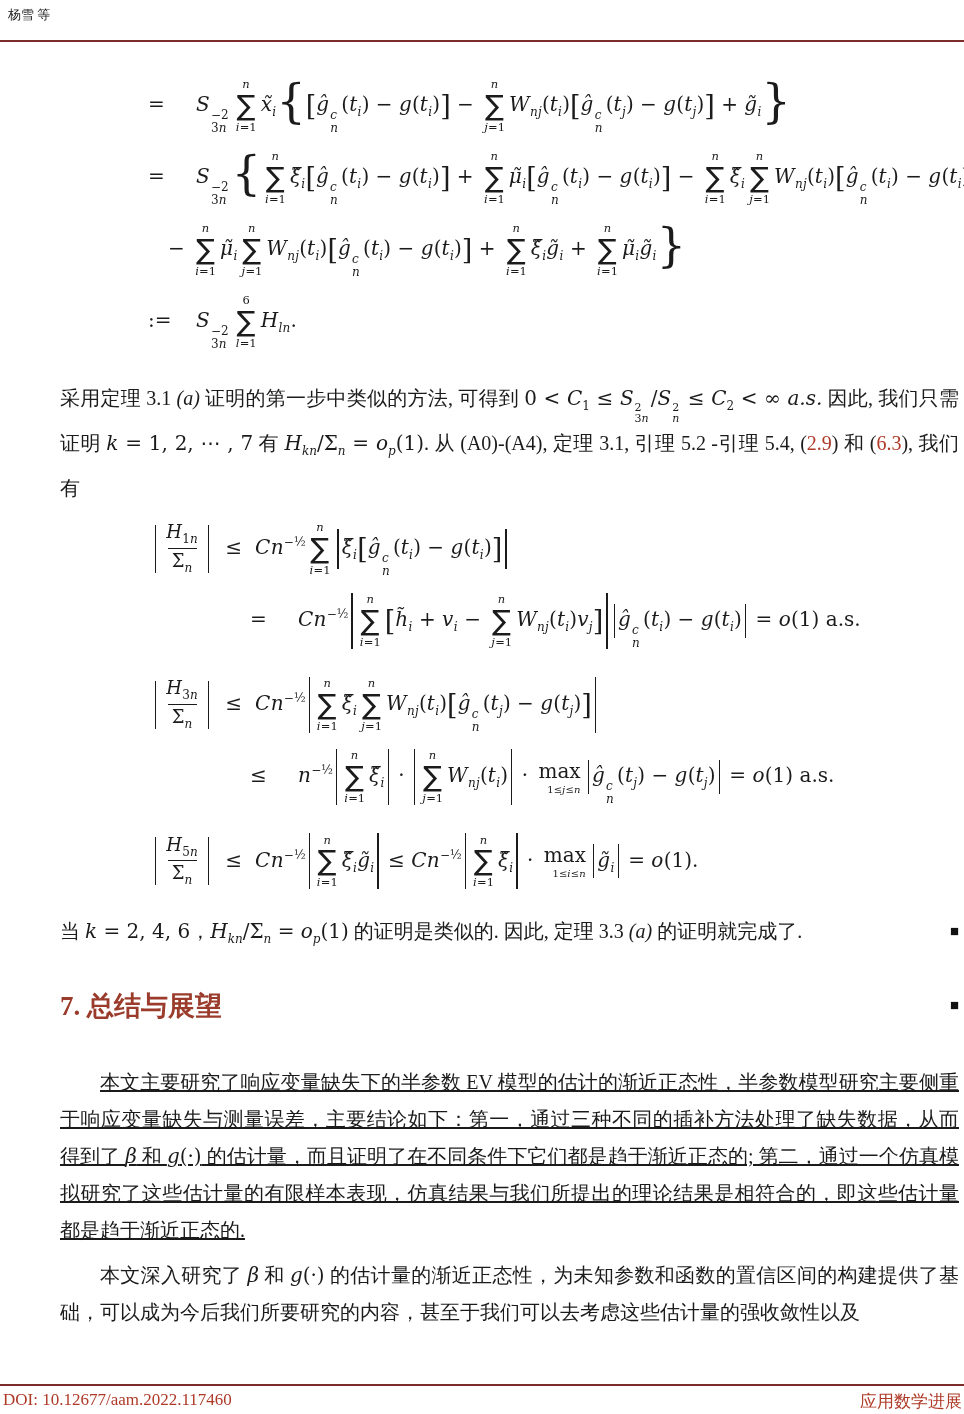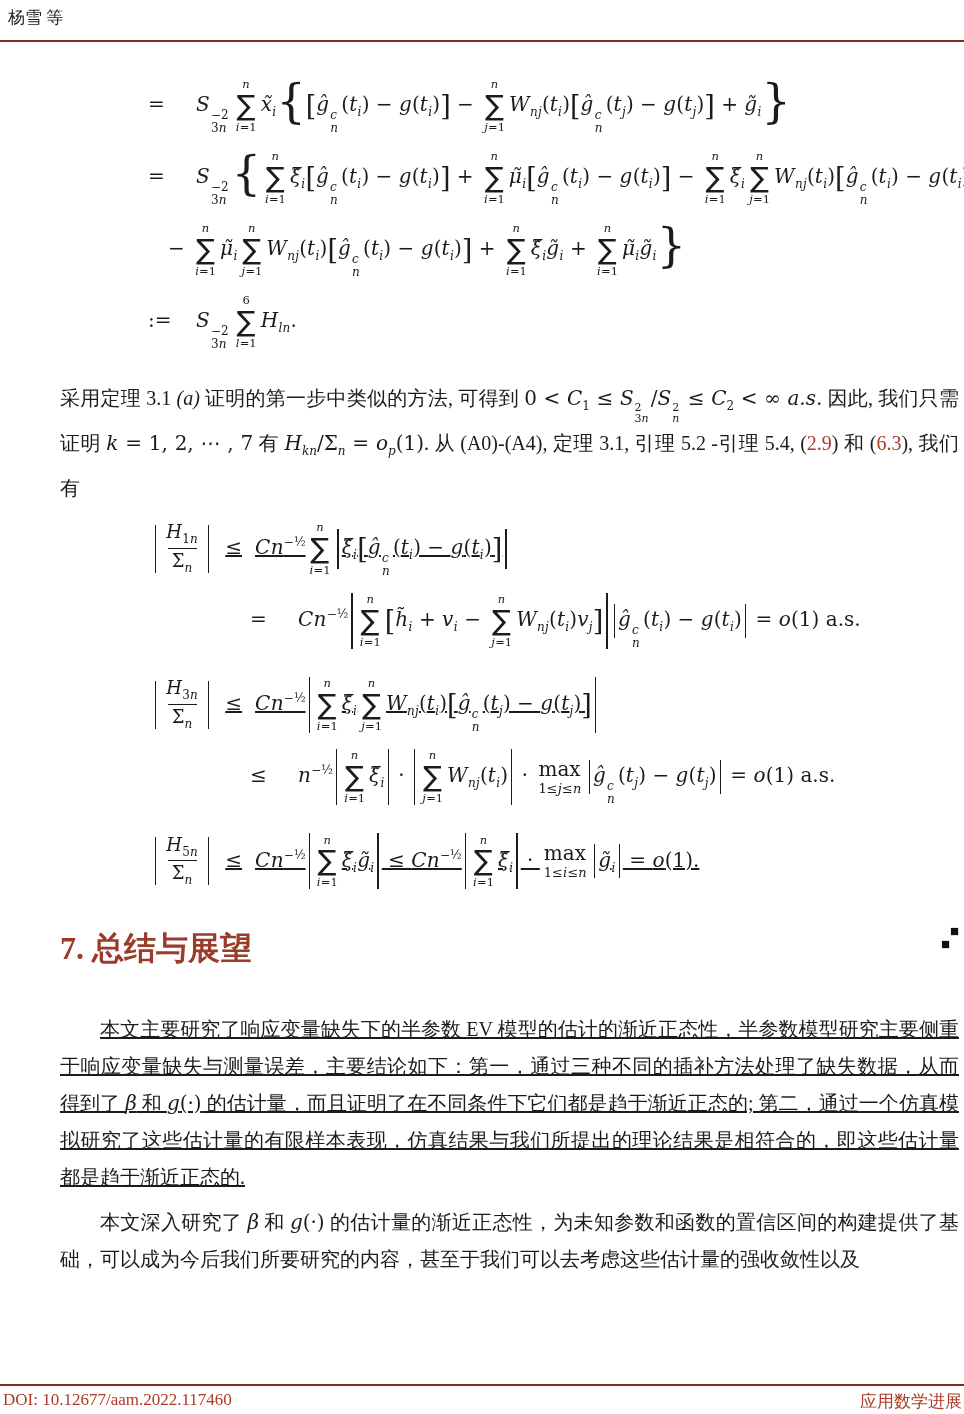--- a/index.html
+++ b/index.html
@@ -1,37 +1,37 @@
 <!DOCTYPE html>
 <html style="--rule: #7b2b28; --accent_red: #ae3a28; --heading_red: #9a3b2c; --text: #1b1b1b;"><head>
 <meta charset="utf-8">
 <style>
   html,body{margin:0;padding:0;background:#ffffff;}
   .page{position:relative;width:964px;height:1414px;background:#fff;overflow:hidden;
         font-family:"Liberation Serif","DejaVu Serif",serif;color:var(--text,#1b1b1b);}
   
-  .running-head{position:absolute;top:6px;left:8px;font-size:17px;}
+  .running-head{position:absolute;top:6px;left:8px;font-size:13px;}
   .rule{position:absolute;left:0;width:964px;height:2px;background:var(--rule,#7b2b28);}
   .rule.top{top:40px;}
   .rule.bottom{top:1384px;}
   .footer-row{position:absolute;top:1390px;left:0;width:964px;font-size:17px;}
   .footer-doi{position:absolute;left:3px;}
   .footer-page{position:absolute;left:4px;width:100%;text-align:right;margin-top:32px;}
   .footer-journal{position:absolute;right:2px;}
   .red{color:var(--accent_red,#ae3a28);}
   
   main{position:absolute;top:42px;left:0;width:964px;box-sizing:border-box;padding:0 5px 0 60px;overflow:hidden;}
   
   .para{font-size:20px;line-height:37px;text-align:justify;margin:0;}
   .para.indent{text-indent:2em;}
   .kai{font-style:italic;}
   .im{font-family:"DejaVu Serif","Liberation Serif",serif;}
   .qed{float:right;font-size:15px;line-height:37px;color:#111;}
   
-  .sec-h{margin:30px 0 0 0;font-size:32px;font-weight:bold;color:var(--heading_red,#9a3b2c);
+  .sec-h{margin:30px 0 0 0;font-size:27px;font-weight:bold;color:var(--heading_red,#9a3b2c);
          font-family:"Liberation Serif","DejaVu Serif",serif;}
   
   .eq{display:flex;align-items:center;min-height:72px;}
   .m{font-family:"DejaVu Serif","Liberation Serif",serif;font-size:20px;white-space:nowrap;line-height:1.25;}
   .m i{letter-spacing:.3px;}
   .m sub, .m sup, .para sub, .para sup{font-size:12px;}
   .rel{display:inline-block;min-width:32px;margin-right:16px;}
   .gp{display:inline-block;width:13px;}
   .ss{display:inline-flex;flex-direction:column;align-items:flex-start;font-size:12px;line-height:1.05;
       vertical-align:-8px;margin:0 3px 0 1px;font-style:normal;}
@@ -41,25 +41,25 @@
   .sum .sl{font-size:11.5px;line-height:1.25;}
   .sum .sg{font-size:28px;line-height:1;font-family:"DejaVu Sans",sans-serif;}
   .frac{display:inline-flex;flex-direction:column;align-items:center;vertical-align:middle;margin:0 3px;
         font-size:18px;line-height:1.15;}
   .frac .fn{padding:0 4px 1px 4px;}
   .frac .fd{border-top:1.4px solid #1b1b1b;padding:2px 4px 0 4px;}
   .ab{display:inline-block;width:1.3px;background:#1b1b1b;vertical-align:middle;margin:0 3px;}
   .t34{height:34px;}.t40{height:40px;}.t46{height:48px;}.t56{height:56px;}
   .d1{font-size:27px;line-height:0;vertical-align:-4px;font-style:normal;}
   .d2{font-size:46px;line-height:0;vertical-align:-6px;font-style:normal;}
-  .under{display:inline-flex;flex-direction:column;align-items:flex-start;vertical-align:middle;margin:0 4px;font-style:normal;}
-  .under .ul{font-size:13px;line-height:1.1;}
+  .under{display:inline-flex;flex-direction:column;align-items:flex-end;vertical-align:middle;margin:0 4px;font-style:normal;}
+  .under .ul{font-size:10px;line-height:1.1;}
   
   .b1{margin-top:28px;}
-  .ml88{margin-left:88px;} .ml108{margin-left:108px;} .ml92{margin-left:92px;text-decoration:underline;} .ml190{margin-left:190px;}
+  .ml88{margin-left:88px;} .ml108{margin-left:108px;} .ml92{margin-left:92px;} .ml190{margin-left:190px;}
   .p1{margin-top:22px;}
   .b2{margin-top:6px;}
   .gapb{margin-top:12px;}
   .p2{margin-top:16px;}
   .p3{margin-top:29px;}
   .p4{margin-top:40px;text-decoration:underline;}
   .p5{margin-top:8px;}
 </style>
 </head>
 <body>
@@ -239,21 +239,21 @@
               <span class="sl"><i>n</i></span>
               <span class="sg">∑</span>
               <span class="sl"><i>i</i>=1</span>
             </span><i>ξ̃</i><sub><i>i</i></sub><span class="ab t56"></span> · <span class="under">
               <span class="uo">max</span>
               <span class="ul">1≤<i>i</i>≤<i>n</i></span>
             </span><span class="ab t34"></span><i>g̃</i><sub><i>i</i></sub><span class="ab t34"></span> = <i>o</i>(1).</span>
         </div>
     </section>
 
-    <p class="para p2"><span class="qed">■</span></p>
+    <p class="para p2"><span class="qed">■</span><span>当 <span class="im"><i>k</i> = 2, 4, 6</span>，<span class="im"><i>H</i><sub><i>kn</i></sub>/Σ<sub><i>n</i></sub> = <i>o</i><sub><i>p</i></sub>(1)</span> 的证明是类似的. 因此, 定理 3.3 <i>(a)</i> 的证明就完成了.</span></p>
 
     <p class="para p3"><span class="qed">■</span></p>
 
     <h2 class="sec-h">7. 总结与展望</h2>
 
     <p class="para indent p4">本文主要研究了响应变量缺失下的半参数 EV 模型的估计的渐近正态性，半参数模型研究主要侧重于响应变量缺失与测量误差，主要结论如下：第一，通过三种不同的插补方法处理了缺失数据，从而得到了 <span class="im"><i>β</i></span> 和 <span class="im"><i>g</i>(·)</span> 的估计量，而且证明了在不同条件下它们都是趋于渐近正态的; 第二，通过一个仿真模拟研究了这些估计量的有限样本表现，仿真结果与我们所提出的理论结果是相符合的，即这些估计量都是趋于渐近正态的.</p>
     <p class="para indent p5">本文深入研究了 <span class="im"><i>β</i></span> 和 <span class="im"><i>g</i>(·)</span> 的估计量的渐近正态性，为未知参数和函数的置信区间的构建提供了基础，可以成为今后我们所要研究的内容，甚至于我们可以去考虑这些估计量的强收敛性以及</p>
 
   </main>
 

